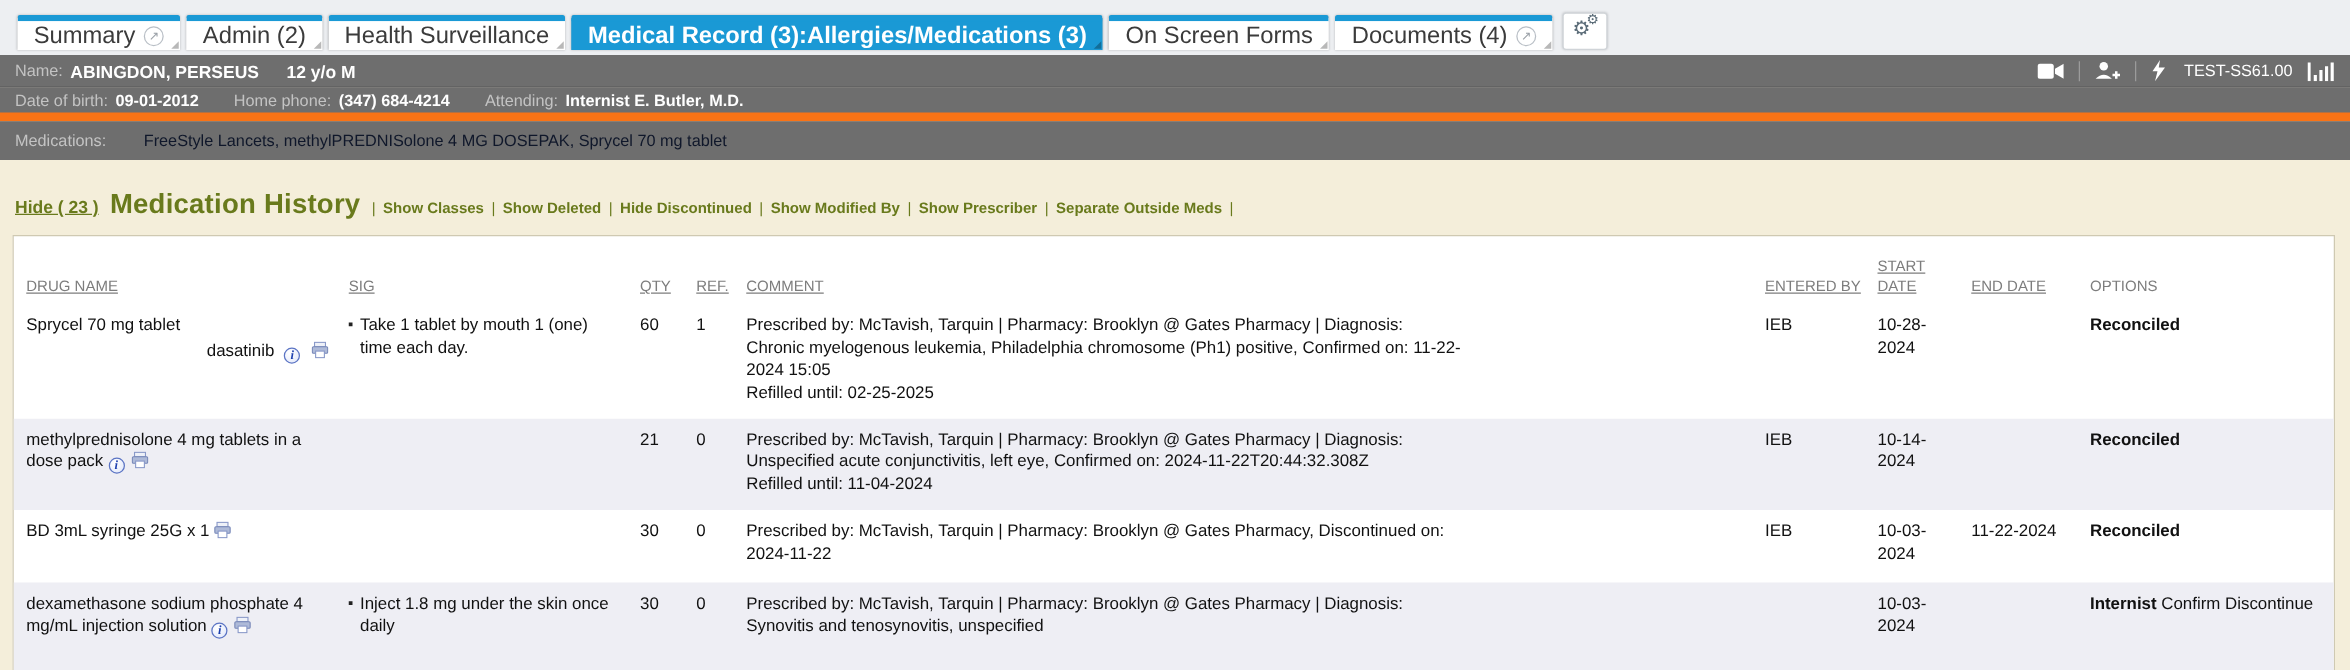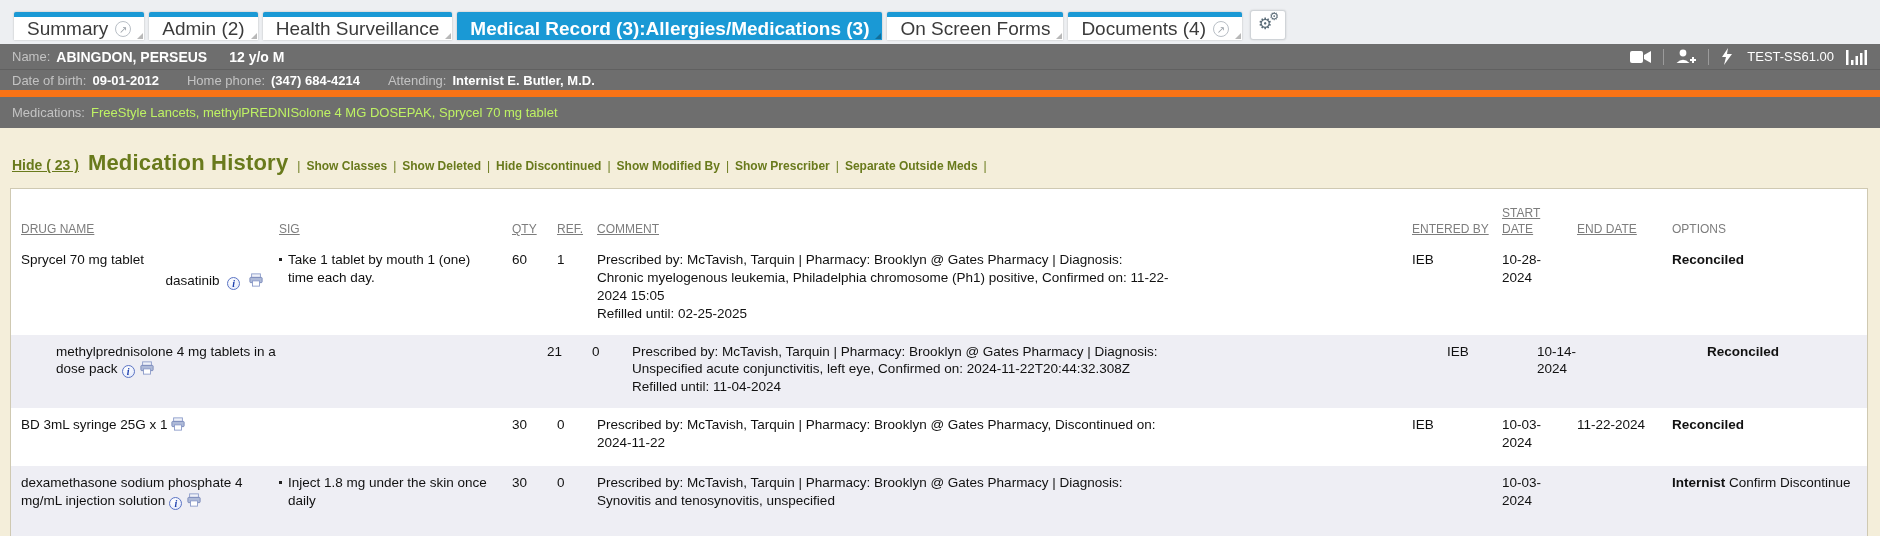--- a/index.html
+++ b/index.html
@@ -46,21 +46,21 @@
     padding:0 12px; font-size:13px; width:100%;
   }
   .pbar1 { height:26px; border-bottom:1px solid #606060; }
   .pbar2 { height:27px; border-bottom:7px solid #f97316; }
   .pbar3 { height:31px; }
   .plabel { color:#c3c3c3; margin-right:6px; white-space:nowrap; }
   .pvalue { color:#fff; font-weight:bold; white-space:nowrap; }
   .pname  { font-size:14px; }
   .agesex { margin-left:22px; font-size:14px; }
   .pgroup { display:flex; align-items:center; margin-right:28px; }
-  .meds-value { color:#bef264; font-weight:normal; }
+  .meds-value { color:#0f172a; font-weight:normal;margin-left:24px; }
   .hdr-icons { margin-left:auto; display:flex; align-items:center; gap:12px; }
   .hdr-icons .icon { display:inline-flex; align-items:center; cursor:pointer; }
   .vdiv { width:1px; height:16px; background:#9b9b9b; }
   .syscode { font-size:13px; color:#fff; margin-left:2px; }
   
   .content { padding:16px 12px 0 10px; }
   .mh-header { display:flex; align-items:baseline; gap:9px; margin:6px 0 12px 2px; color:#697a1c; }
   .hide-link { font-size:14px; font-weight:bold; text-decoration:underline; cursor:pointer; }
   .mh-title  { font-size:22px; font-weight:bold; letter-spacing:.2px; }
   .filters { font-size:12px; font-weight:bold; display:flex; gap:6px; align-items:baseline; }
@@ -77,21 +77,21 @@
   .row { font-size:13.5px; line-height:1.32; }
   .row.alt { background:#eeeef4; }
   .cell { padding:8px 8px 12px 6px; }
   .cell.drug { padding-left:10px; }
   .drug-name { cursor:pointer; }
   .generic-line { display:block; text-align:right; padding-right:2px; margin-top:3px; white-space:nowrap; }
   .cell.sig { display:flex; }
   .sigdot { width:3px; height:3px; background:#222; margin:7px 6px 0 0; flex:none; display:inline-block; }
   .ctext { max-width:575px; }
   .r1 { min-height:78px; }
-  .r2 { min-height:60px;padding-left:35px; }
+  .r2 { min-height:60px; }
   .r3 { min-height:58px; }
   .r4 { min-height:86px; }
   .status { font-weight:bold; }
   .actions { cursor:pointer; }
   
   .ico-info {
     display:inline-block; width:13px; height:13px; border:1px solid #5b74c4; border-radius:50%;
     background:radial-gradient(circle at 35% 30%, #ffffff, #dfe6fa);
     color:#1c3fae; text-align:center; vertical-align:-2px; margin:0 2px 0 4px; cursor:pointer;
   }

